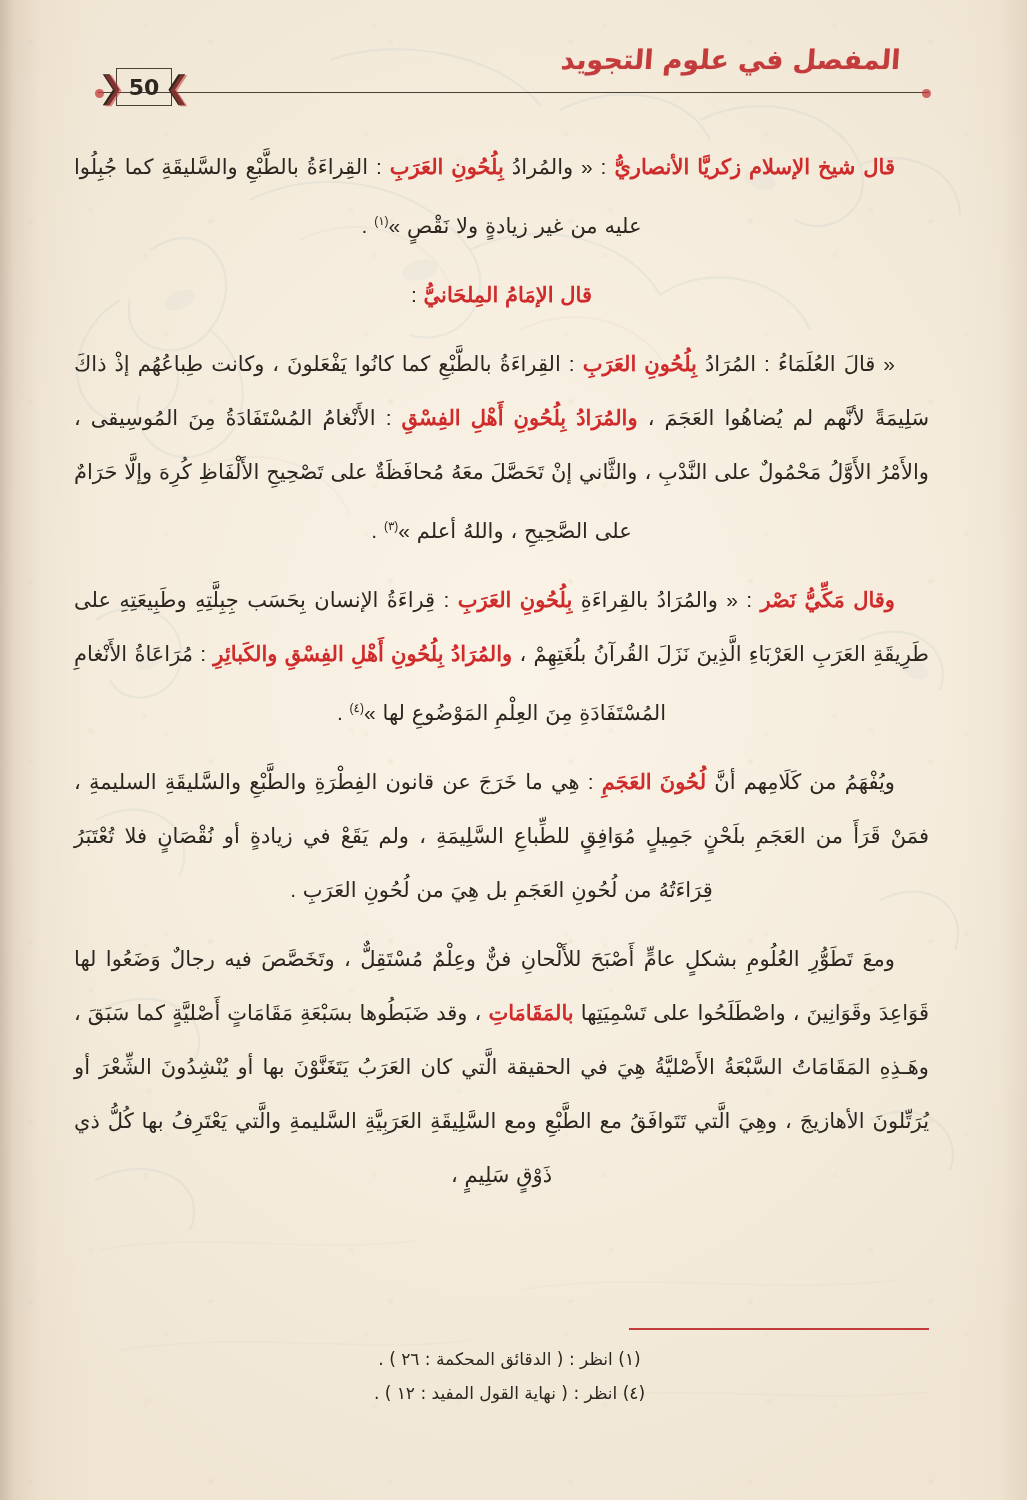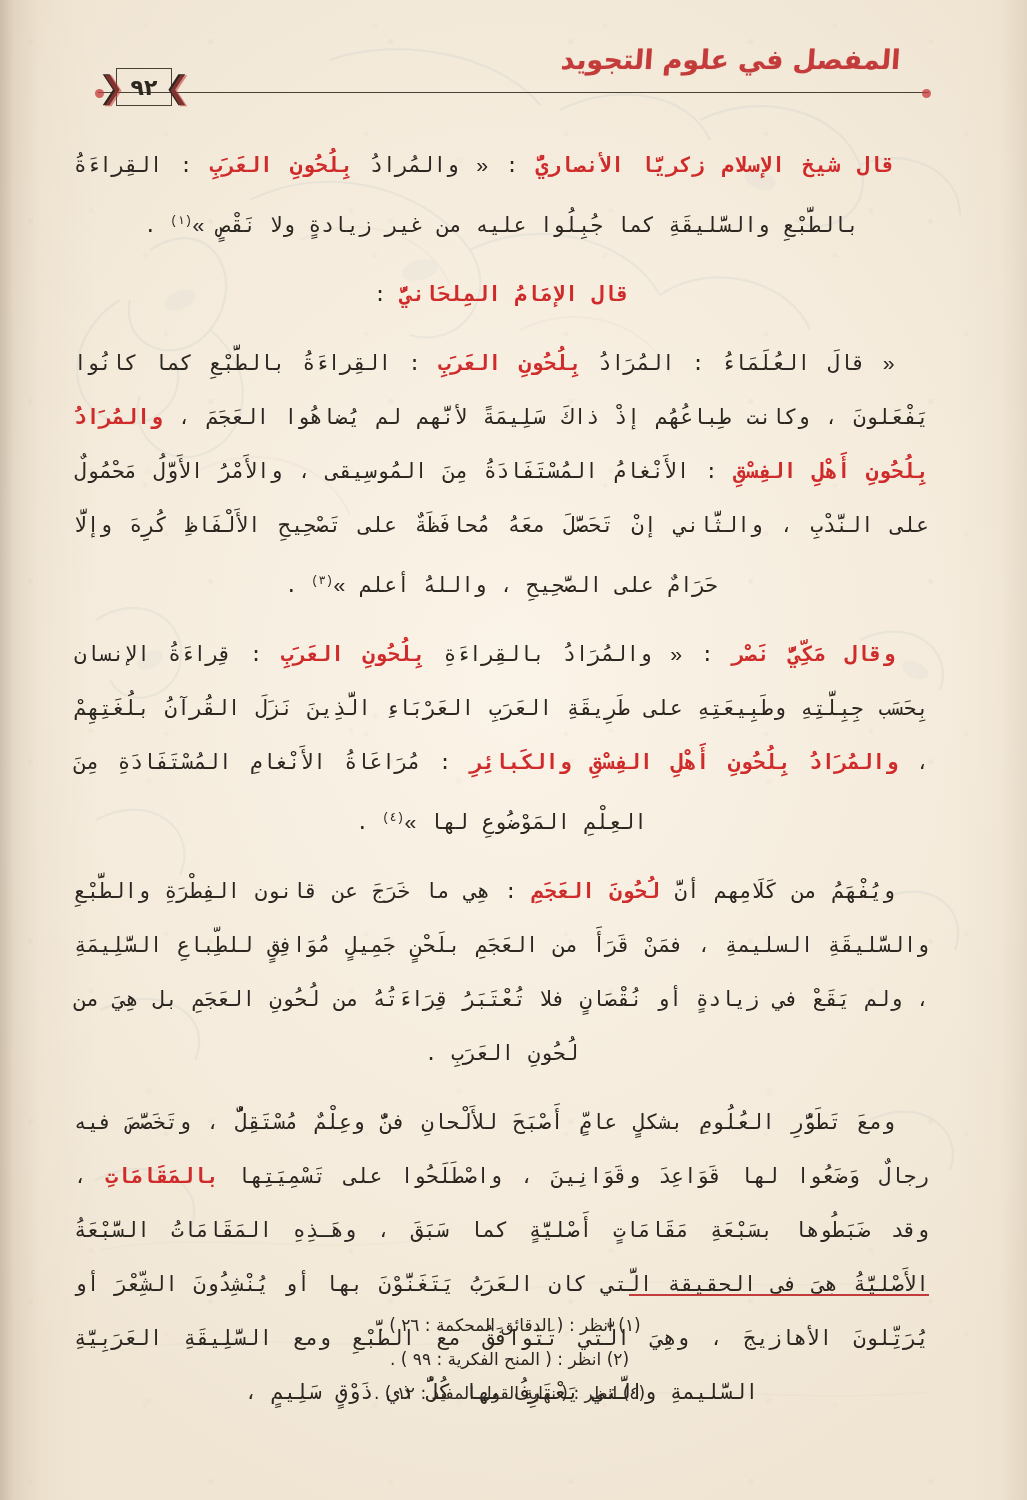--- a/index.html
+++ b/index.html
@@ -164,21 +164,21 @@
 
   
   .body-text {
     position: absolute;
     top: 140px;
     right: 98px;
     left: 74px;
     direction: rtl;
     text-align: justify;
     color: #2b2620;
-    font-family: Liberation Mono, monospace;
+    font-family: Liberation Sans, sans-serif;
   }
 
   p.para {
     margin: 0 0 15px 0;
     font-size: 21px;
     line-height: 54px;
     text-align: justify;
     text-align-last: center;
     word-spacing: 1px;
   }
@@ -277,36 +277,35 @@
       <div class="page-number-box">
         <div class="pn-frame"></div>
         <span class="pn-orn right">
           <span class="shadow">❯</span>
           <span>❯</span>
         </span>
         <span class="pn-orn left">
           <span class="shadow">❮</span>
           <span>❮</span>
         </span>
-        <span class="page-number">٩٢</span>
+        <span class="page-number">50</span>
       </div>
     </div>
 
     <div class="body-text" id="body-text">
         <p class="para indent"><span class="red">قال شيخ الإسلام زكريَّا الأنصاريُّ</span><span> : « والمُرادُ </span><span class="red">بِلُحُونِ العَرَبِ</span><span> : القِراءَةُ بالطَّبْعِ والسَّليقَةِ كما جُبِلُوا عليه من غير زيادةٍ ولا نَقْصٍ »</span><sup class="fn">(١)</sup><span> .</span></p>
         <p class="para centered"><span class="red">قال الإمَامُ المِلحَانيُّ</span><span> :</span></p>
         <p class="para indent"><span>« قالَ العُلَمَاءُ : المُرَادُ </span><span class="red">بِلُحُونِ العَرَبِ</span><span> : القِراءَةُ بالطَّبْعِ كما كانُوا يَفْعَلونَ ، وكانت طِباعُهُم إذْ ذاكَ سَلِيمَةً لأنَّهم لم يُضاهُوا العَجَمَ ، </span><span class="red">والمُرَادُ بِلُحُونِ أَهْلِ الفِسْقِ</span><span> : الأَنْغامُ المُسْتَفَادَةُ مِنَ المُوسِيقى ، والأَمْرُ الأَوَّلُ مَحْمُولٌ على النَّدْبِ ، والثَّاني إنْ تَحَصَّلَ معَهُ مُحافَظَةٌ على تَصْحِيحِ الأَلْفَاظِ كُرِهَ وإلَّا حَرَامٌ على الصَّحِيحِ ، واللهُ أعلم »</span><sup class="fn">(٣)</sup><span> .</span></p>
         <p class="para indent"><span class="red">وقال مَكِّيُّ نَصْر</span><span> : « والمُرَادُ بالقِراءَةِ </span><span class="red">بِلُحُونِ العَرَبِ</span><span> : قِراءَةُ الإنسان بِحَسَب جِبِلَّتِهِ وطَبِيعَتِهِ على طَرِيقَةِ العَرَبِ العَرْبَاءِ الَّذِينَ نَزَلَ القُرآنُ بلُغَتِهِمْ ، </span><span class="red">والمُرَادُ بِلُحُونِ أَهْلِ الفِسْقِ والكَبائِرِ</span><span> : مُرَاعَاةُ الأَنْغامِ المُسْتَفَادَةِ مِنَ العِلْمِ المَوْضُوعِ لها »</span><sup class="fn">(٤)</sup><span> .</span></p>
         <p class="para indent"><span>ويُفْهَمُ من كَلَامِهم أنَّ </span><span class="red">لُحُونَ العَجَمِ</span><span> : هِي ما خَرَجَ عن قانون الفِطْرَةِ والطَّبْعِ والسَّليقَةِ السليمةِ ، فمَنْ قَرَأَ من العَجَمِ بلَحْنٍ جَمِيلٍ مُوَافِقٍ للطِّباعِ السَّلِيمَةِ ، ولم يَقَعْ في زيادةٍ أو نُقْصَانٍ فلا تُعْتَبَرُ قِرَاءَتُهُ من لُحُونِ العَجَمِ بل هِيَ من لُحُونِ العَرَبِ .</span></p>
         <p class="para indent"><span>ومعَ تَطَوُّرِ العُلُومِ بشكلٍ عامٍّ أَصْبَحَ للأَلْحانِ فنٌّ وعِلْمٌ مُسْتَقِلٌّ ، وتَخَصَّصَ فيه رجالٌ وَضَعُوا لها قَوَاعِدَ وقَوَانِينَ ، واصْطَلَحُوا على تَسْمِيَتِها </span><span class="red">بالمَقَامَاتِ</span><span> ، وقد ضَبَطُوها بسَبْعَةِ مَقَامَاتٍ أَصْليَّةٍ كما سَبَقَ ، وهَـذِهِ المَقَامَاتُ السَّبْعَةُ الأَصْليَّةُ هِيَ في الحقيقة الَّتي كان العَرَبُ يَتَغَنَّوْنَ بها أو يُنْشِدُونَ الشِّعْرَ أو يُرَتِّلونَ الأهازيجَ ، وهِيَ الَّتي تَتَوافَقُ مع الطَّبْعِ ومع السَّلِيقَةِ العَرَبِيَّةِ السَّليمةِ والَّتي يَعْتَرِفُ بها كُلُّ ذي ذَوْقٍ سَلِيمٍ ،</span></p>
       </div>
 
     <div class="footnotes">
       <div class="fn-rule"></div>
       <div id="footnote-list">
           <div class="fn-line"><span>(١)</span><span> انظر : ( الدقائق المحكمة : ٢٦ ) .</span></div>
-          <div class="fn-line"><span>(٢)</span><span> انظر : ( المنح الفكرية : ٩٩ ) .</span></div>
           <div class="fn-line"><span>(٤)</span><span> انظر : ( نهاية القول المفيد : ١٢ ) .</span></div>
         </div>
     </div>
 
   </div>
 </div>
 
 </body></html>

